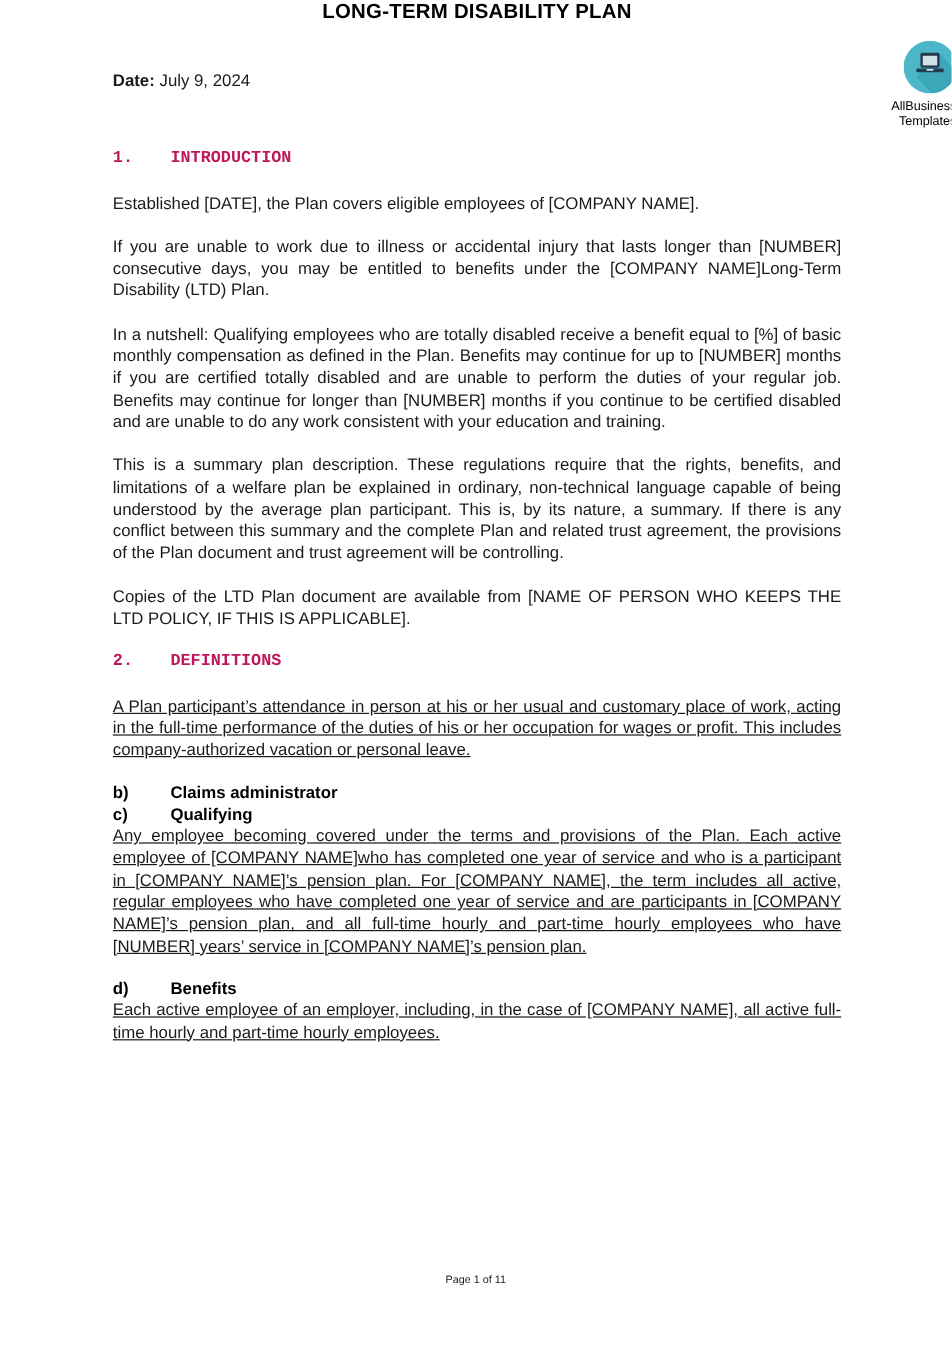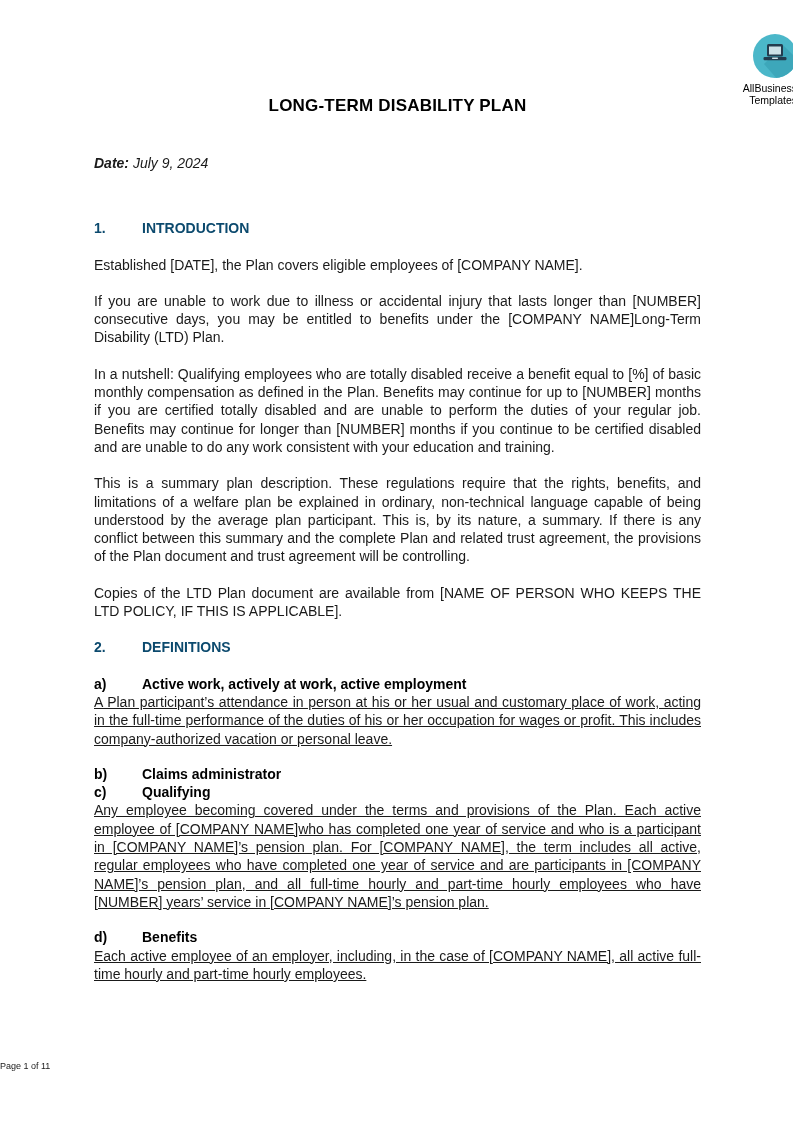--- a/index.html
+++ b/index.html
@@ -11,39 +11,39 @@
     background: #ffffff;
     font-family: "Liberation Sans", "DejaVu Sans", sans-serif;
     color: #1a1a1a;
     overflow: hidden;
   }
   .content {
     position: absolute;
     left: 94px;
     top: 0;
     width: 607px;
-    padding-top: 96px;
     font-size: 14px;
     line-height: 18.3px;
   }
   .doc-title {
     text-align: center;
     font-weight: bold;
     font-size: 17px;
     line-height: 20px;
     letter-spacing: 0.2px;
     color: #000000;
     margin-bottom: 38px;
   }
-  .date-line { margin-bottom: 16px; font-style: italic; }
+  .date-line { margin-bottom: 16px; }
   .b { font-weight: bold; }
   .section-heading {
     font-weight: bold;
-    color: #0c4a6e;
+    color: #be185d;
     margin-bottom: 18px;
+    font-family: Liberation Mono, monospace;
   }
   .section-heading.mt-lg { margin-top: 47px; }
   .section-heading.mt-sm { margin-top: 0; }
   .h-num, .def-letter {
     display: inline-block;
     width: 48px;
   }
   .para {
     text-align: justify;
     margin-bottom: 18px;
@@ -70,21 +70,21 @@
     font-size: 10.5px;
     line-height: 11.5px;
     color: #000000;
     margin-top: 1px;
   }
   .footer {
     position: absolute;
     top: 1060px;
     left: 0;
     width: 793px;
-    text-align: left;
+    text-align: center;
     font-size: 9px;
     line-height: 12px;
     color: #1a1a1a;
   }
 </style>
 </head>
 <body>
 
 <div class="page">
 
@@ -119,21 +119,20 @@
     <div class="section-heading mt-lg"><span class="h-num">1.</span><span>INTRODUCTION</span></div>
 
     <p class="para">Established [DATE], the Plan covers eligible employees of [COMPANY NAME].</p>
     <p class="para">If you are unable to work due to illness or accidental injury that lasts longer than [NUMBER] consecutive days, you may be entitled to benefits under the [COMPANY NAME]Long-Term Disability (LTD) Plan.</p>
     <p class="para">In a nutshell: Qualifying employees who are totally disabled receive a benefit equal to [%] of basic monthly compensation as defined in the Plan. Benefits may continue for up to [NUMBER] months if you are certified totally disabled and are unable to perform the duties of your regular job. Benefits may continue for longer than [NUMBER] months if you continue to be certified disabled and are unable to do any work consistent with your education and training.</p>
     <p class="para">This is a summary plan description. These regulations require that the rights, benefits, and limitations of a welfare plan be explained in ordinary, non-technical language capable of being understood by the average plan participant. This is, by its nature, a summary. If there is any conflict between this summary and the complete Plan and related trust agreement, the provisions of the Plan document and trust agreement will be controlling.</p>
     <p class="para">Copies of the LTD Plan document are available from [NAME OF PERSON WHO KEEPS THE LTD POLICY, IF THIS IS APPLICABLE].</p>
 
     <div class="section-heading mt-sm"><span class="h-num">2.</span><span>DEFINITIONS</span></div>
 
-    <div class="def-term"><span class="def-letter">a)</span><span>Active work, actively at work, active employment</span></div>
     <p class="def-body">A Plan participant’s attendance in person at his or her usual and customary place of work, acting in the full-time performance of the duties of his or her occupation for wages or profit. This includes company-authorized vacation or personal leave.</p>
 
     <div class="def-term"><span class="def-letter">b)</span><span>Claims administrator</span></div>
 
     <div class="def-term"><span class="def-letter">c)</span><span>Qualifying</span></div>
     <p class="def-body">Any employee becoming covered under the terms and provisions of the Plan. Each active employee of [COMPANY NAME]who has completed one year of service and who is a participant in [COMPANY NAME]’s pension plan. For [COMPANY NAME], the term includes all active, regular employees who have completed one year of service and are participants in [COMPANY NAME]’s pension plan, and all full-time hourly and part-time hourly employees who have [NUMBER] years’ service in [COMPANY NAME]’s pension plan.</p>
 
     <div class="def-term"><span class="def-letter">d)</span><span>Benefits</span></div>
     <p class="def-body">Each active employee of an employer, including, in the case of [COMPANY NAME], all active full-time hourly and part-time hourly employees.</p>
 

